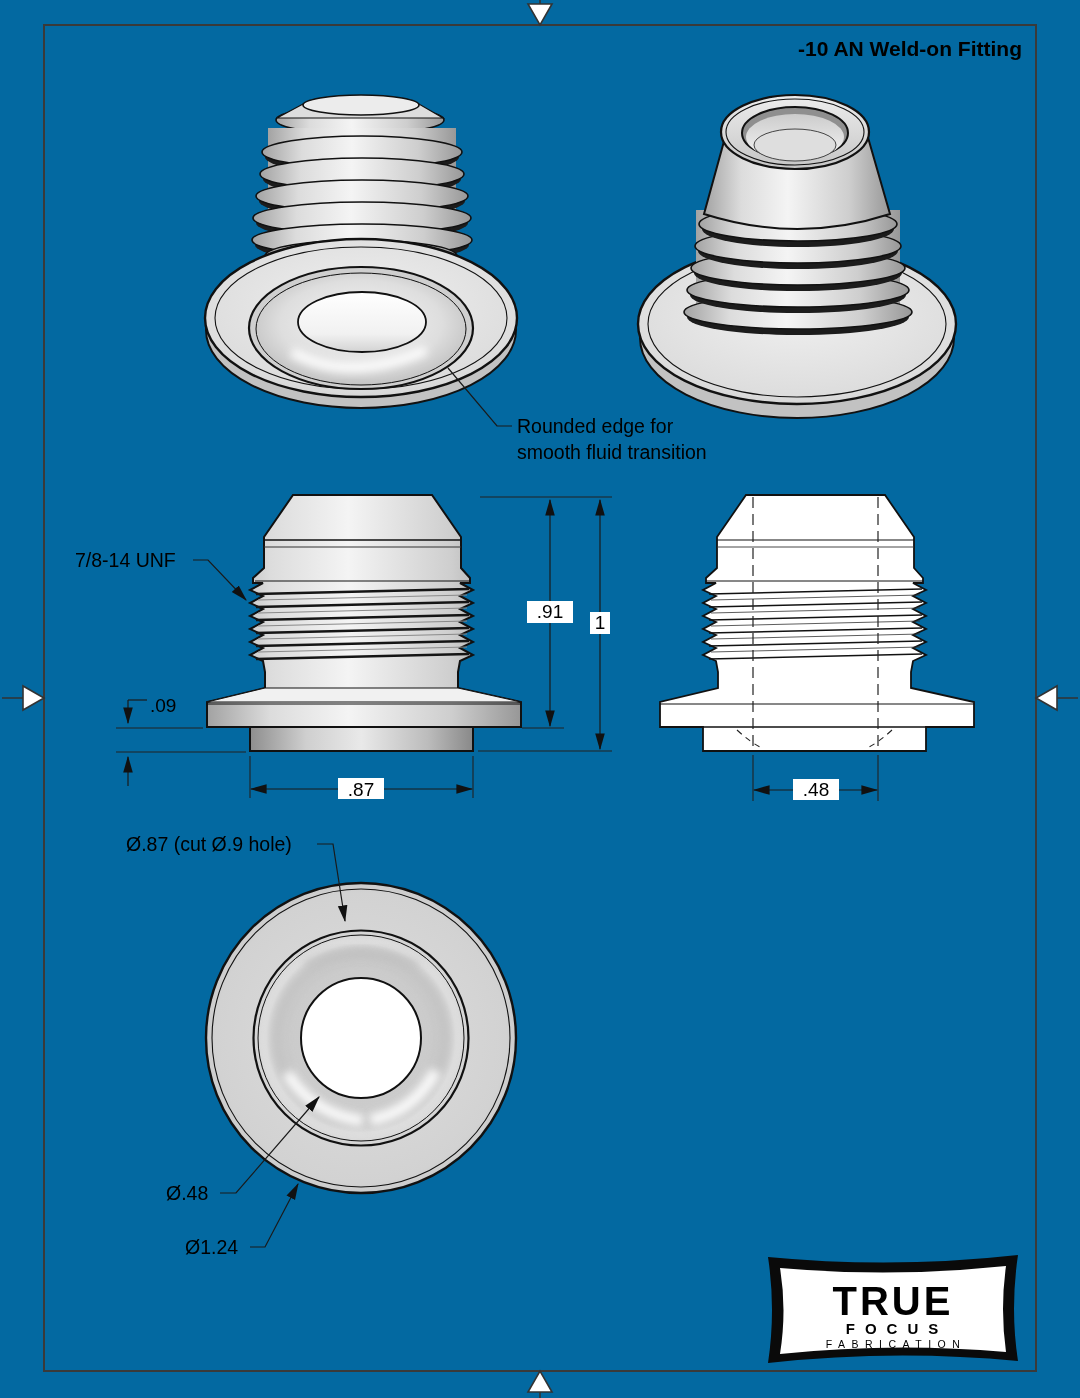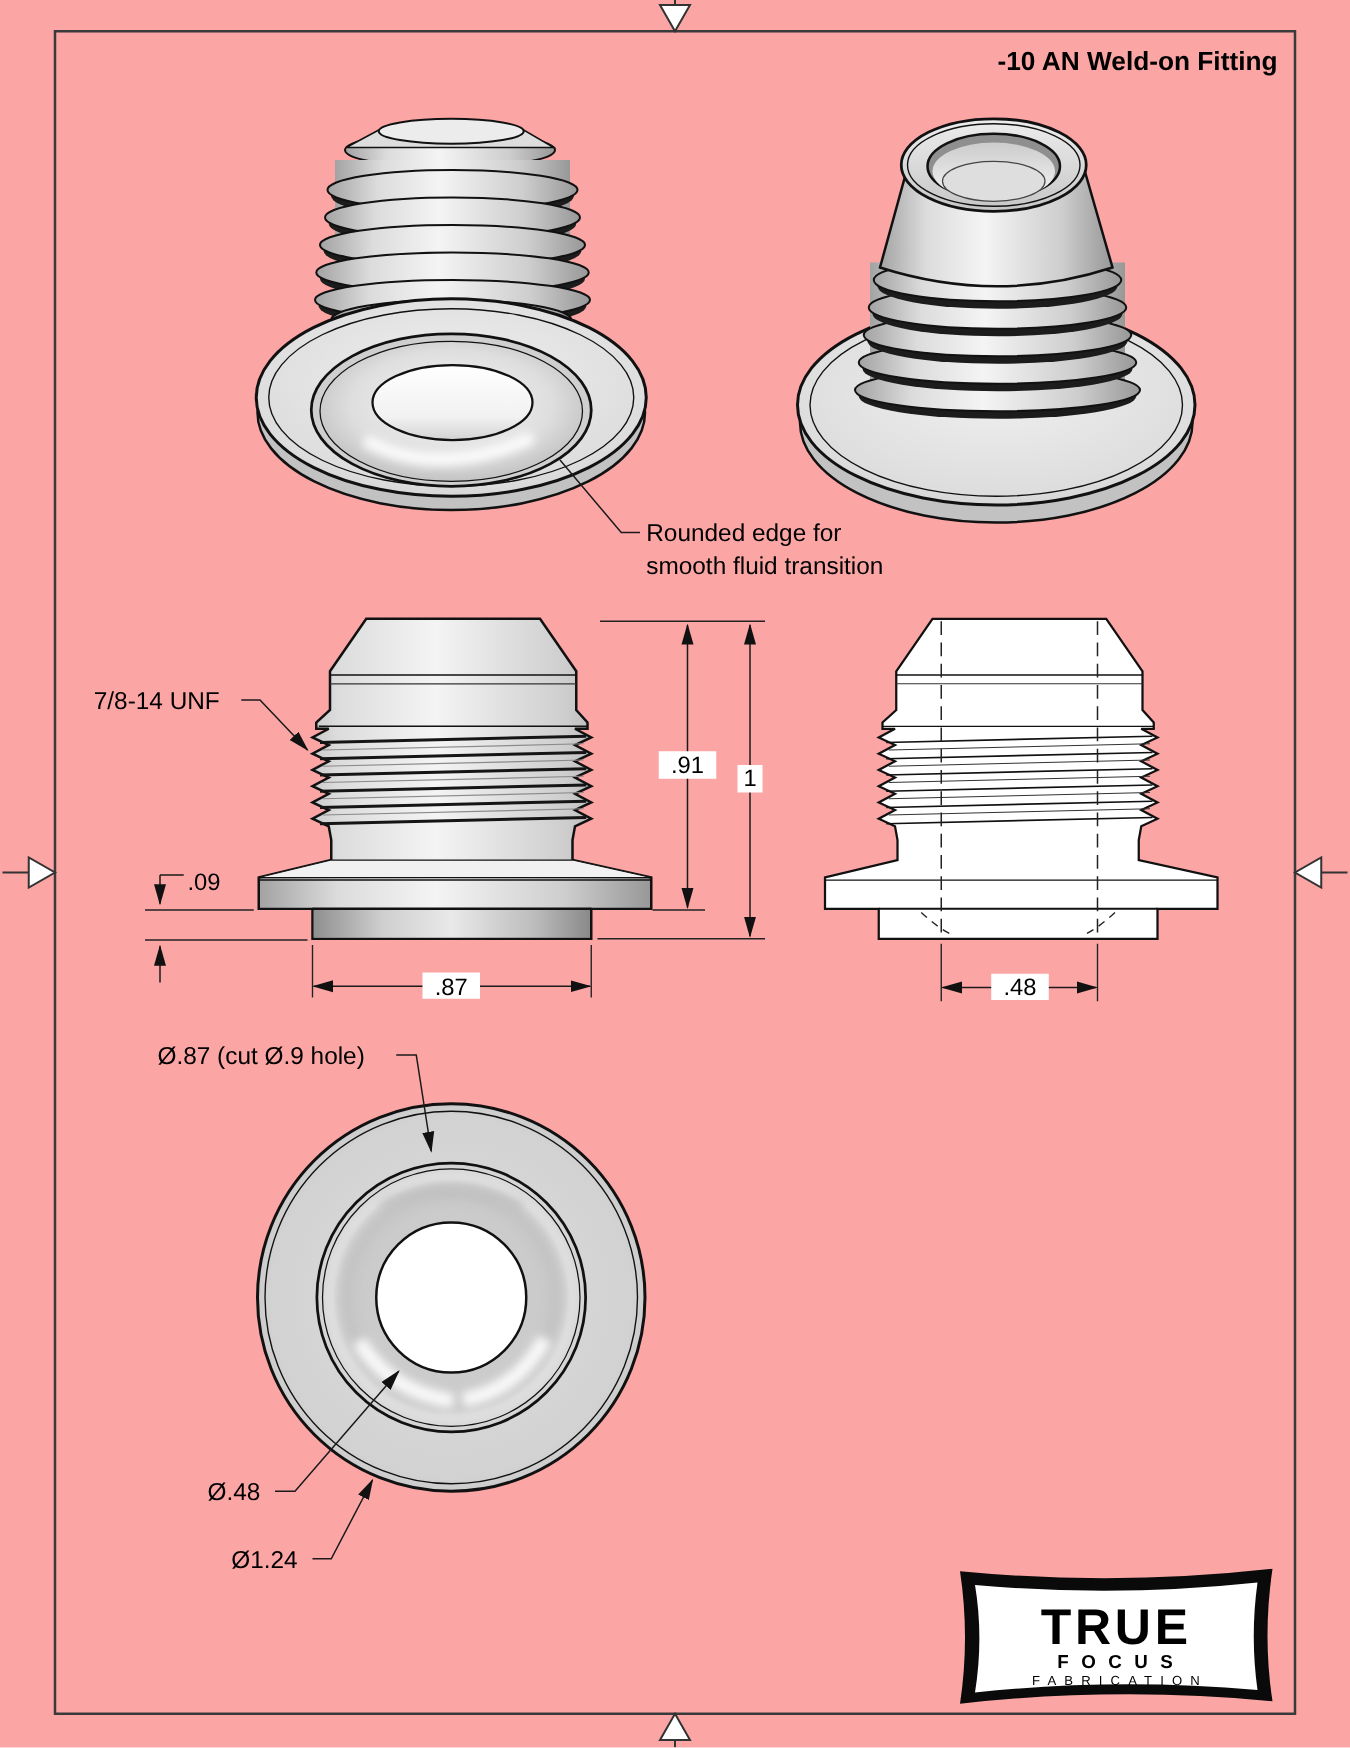--- a/index.html
+++ b/index.html
@@ -1,16 +1,16 @@
 <!DOCTYPE html>
 <html><head>
 <meta charset="utf-8">
 <style>
   html,body{margin:0;padding:0;background:#fff;}
-  .sheet{width:1080px;height:1398px;position:relative;background:#fca5a5;}
+  .sheet{width:1080px;height:1398px;position:relative;background:#0369a1;}
   svg{display:block;}
   text{font-family:"Liberation Sans","DejaVu Sans",sans-serif;fill:#000;}
   .t-title{font-size:21px;font-weight:bold;}
   .t-ann{font-size:19.5px;}
   .t-dim{font-size:19px;}
   .t-logo1{font-size:40px;font-weight:bold;letter-spacing:3px;}
   .t-logo2{font-size:15px;font-weight:bold;letter-spacing:10px;}
   .t-logo3{font-size:10.5px;letter-spacing:6.5px;}
   .thin{stroke:#222;stroke-width:1.1;fill:none;}
   .dimln{stroke:#1a1a1a;stroke-width:1.2;fill:none;}

